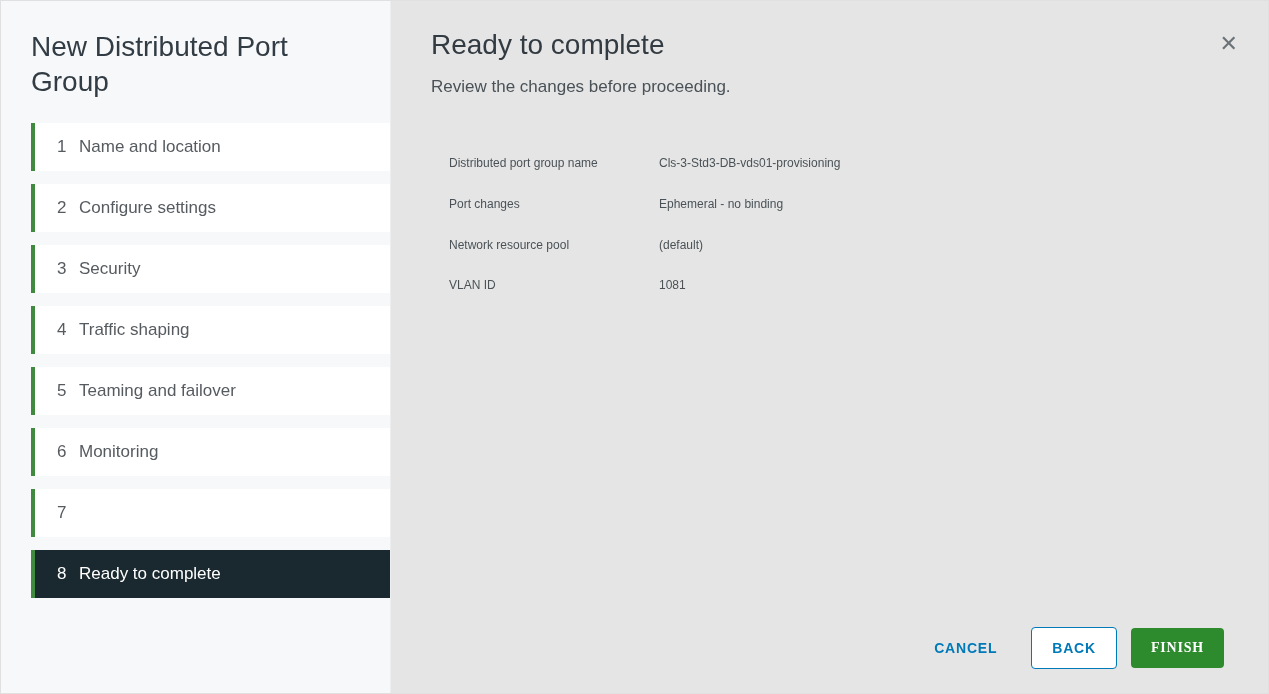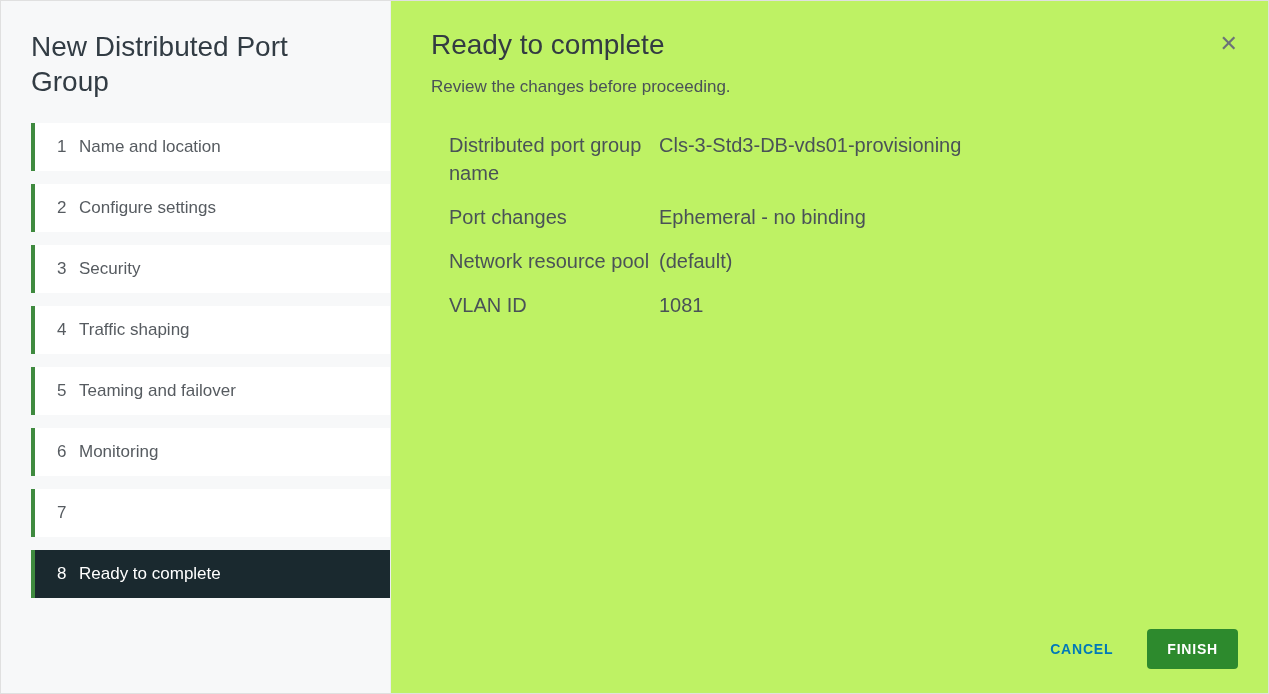--- a/index.html
+++ b/index.html
@@ -9,21 +9,21 @@
       width: 1269px;
       height: 694px;
       overflow: hidden;
     }
     .dialog {
       width: 1269px;
       height: 694px;
       display: flex;
       border: 1px solid #e0e0e0;
       border-radius: 0;
-      background: #bef264;
+      background: #e5e5e5;
       position: relative;
     }
     .sidebar {
       width: 390px;
       background: #f7f8f9;
       padding: 28px 0 28px 0;
       border-right: 1px solid #eceeef;
     }
     .sidebar-title {
       font-size: 28px;
@@ -85,36 +85,37 @@
       font-size: 17px;
       color: #4a5257;
       margin-bottom: 34px;
     }
     .summary {
       padding-left: 18px;
     }
     .row {
       display: flex;
       margin-bottom: 16px;
-      font-size: 20px;
+      font-size: 12px;
+      margin-top: 24px;
     }
     .row-label {
       width: 210px;
       color: #4a5257;
       line-height: 1.4;
     }
     .row-value {
       flex: 1;
       color: #4a5257;
       line-height: 1.4;
     }
     .footer {
       position: absolute;
       bottom: 24px;
-      right: 30px;
+      right: 44px;
       display: flex;
       align-items: center;
       gap: 14px;
     }
     .btn {
       font-size: 14px;
       font-weight: 600;
       letter-spacing: 0.8px;
       padding: 12px 20px;
       border-radius: 4px;
@@ -126,20 +127,21 @@
       color: #0079b8;
     }
     .btn-back {
       color: #0079b8;
       border: 1px solid #0079b8;
       background: #fff;
     }
     .btn-finish {
       background: #2d8a2d;
       color: #fff;
+      font-family: Liberation Serif, serif;
     }
   </style>
 </head>
 <body>
 
 <div class="dialog">
   <aside class="sidebar">
     <h1 class="sidebar-title">New Distributed Port Group</h1>
     <div class="steps">
         <div class="step">
@@ -194,16 +196,17 @@
           <div class="row-value">(default)</div>
         </div>
         <div class="row">
           <div class="row-label">VLAN ID</div>
           <div class="row-value">1081</div>
         </div>
       </div>
 
     <div class="footer">
       <button class="btn btn-cancel">CANCEL</button>
+      <button class="btn btn-back">BACK</button>
       <button class="btn btn-finish">FINISH</button>
     </div>
   </section>
 </div>
 
 </body></html>

